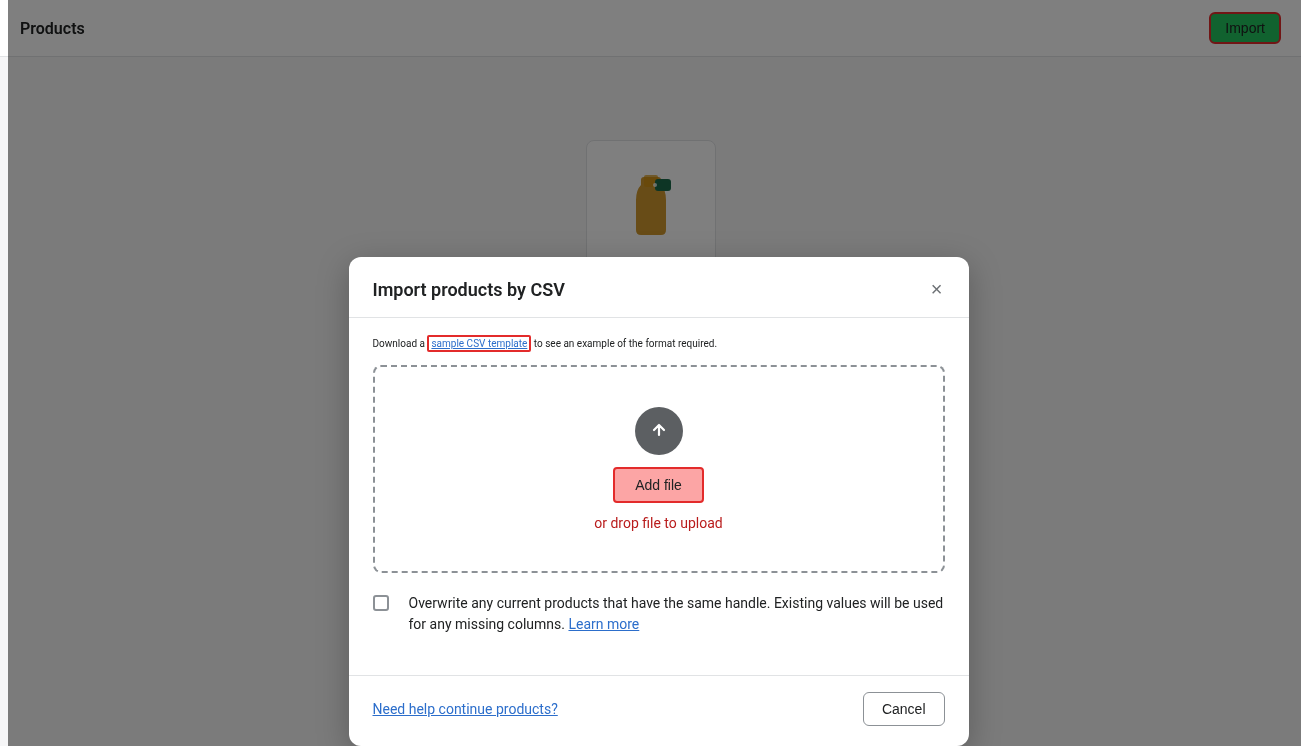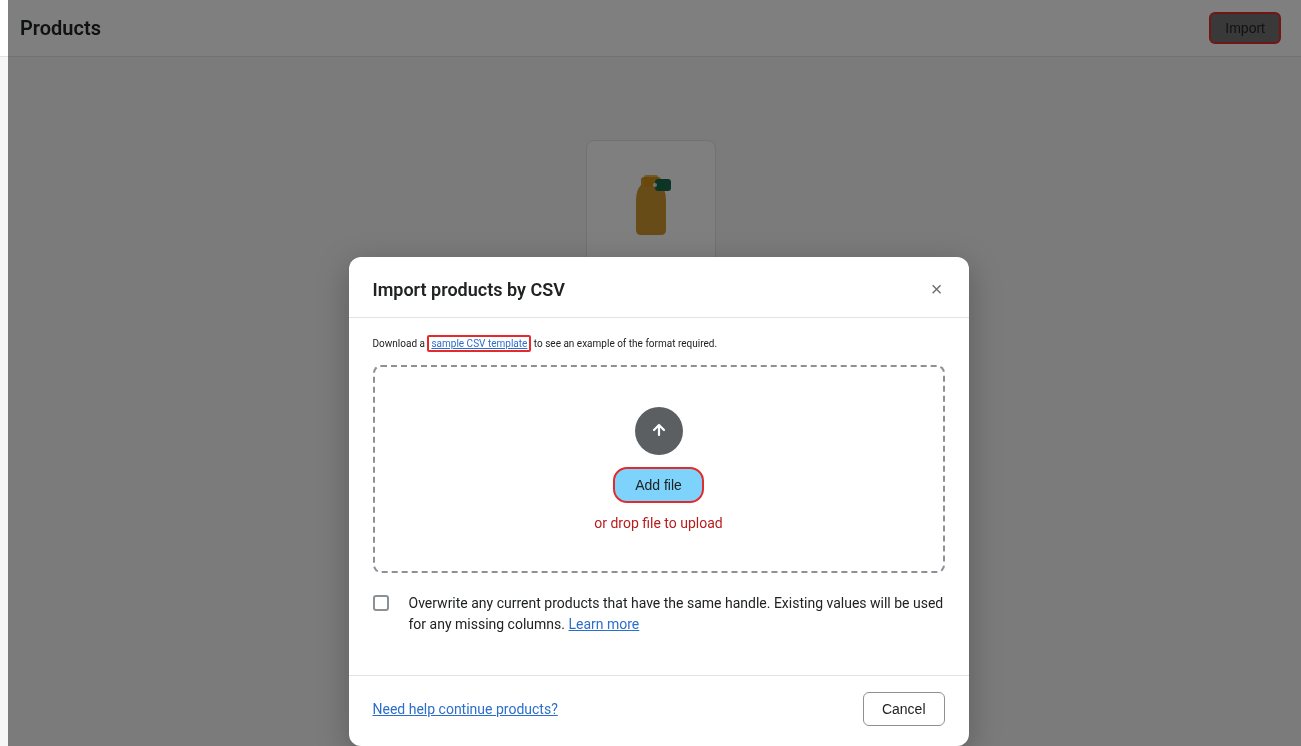--- a/index.html
+++ b/index.html
@@ -23,28 +23,28 @@
     .page-header {
       display: flex;
       align-items: center;
       justify-content: space-between;
       padding: 12px 20px;
       background: #fff;
       border-bottom: 1px solid #e1e3e5;
     }
 
     .page-title {
-      font-size: 20px;
+      font-size: 16px;
       font-weight: 600;
       color: #202223;
     }
 
     .import-btn {
       padding: 6px 14px;
-      background: #737373;
+      background: #22c55e;
       border: 2px solid #e32b2b;
       border-radius: 6px;
       font-size: 14px;
       font-weight: 500;
       color: #202223;
       cursor: pointer;
     }
 
     
     .bg-product-area {
@@ -162,23 +162,23 @@
       border-radius: 50%;
       display: flex;
       align-items: center;
       justify-content: center;
       color: #fff;
       font-size: 22px;
     }
 
     .add-file-btn {
       padding: 8px 20px;
-      background: #7dd3fc;
+      background: #fca5a5;
       border: 1px solid #8c9196;
-      border-radius: 14px;
+      border-radius: 4px;
       font-size: 14px;
       color: #202223;
       cursor: pointer;
       border: 2px solid #e32b2b;
     }
 
     .drop-text {
       font-size: 14px;
       color: #b91c1c;
     }

